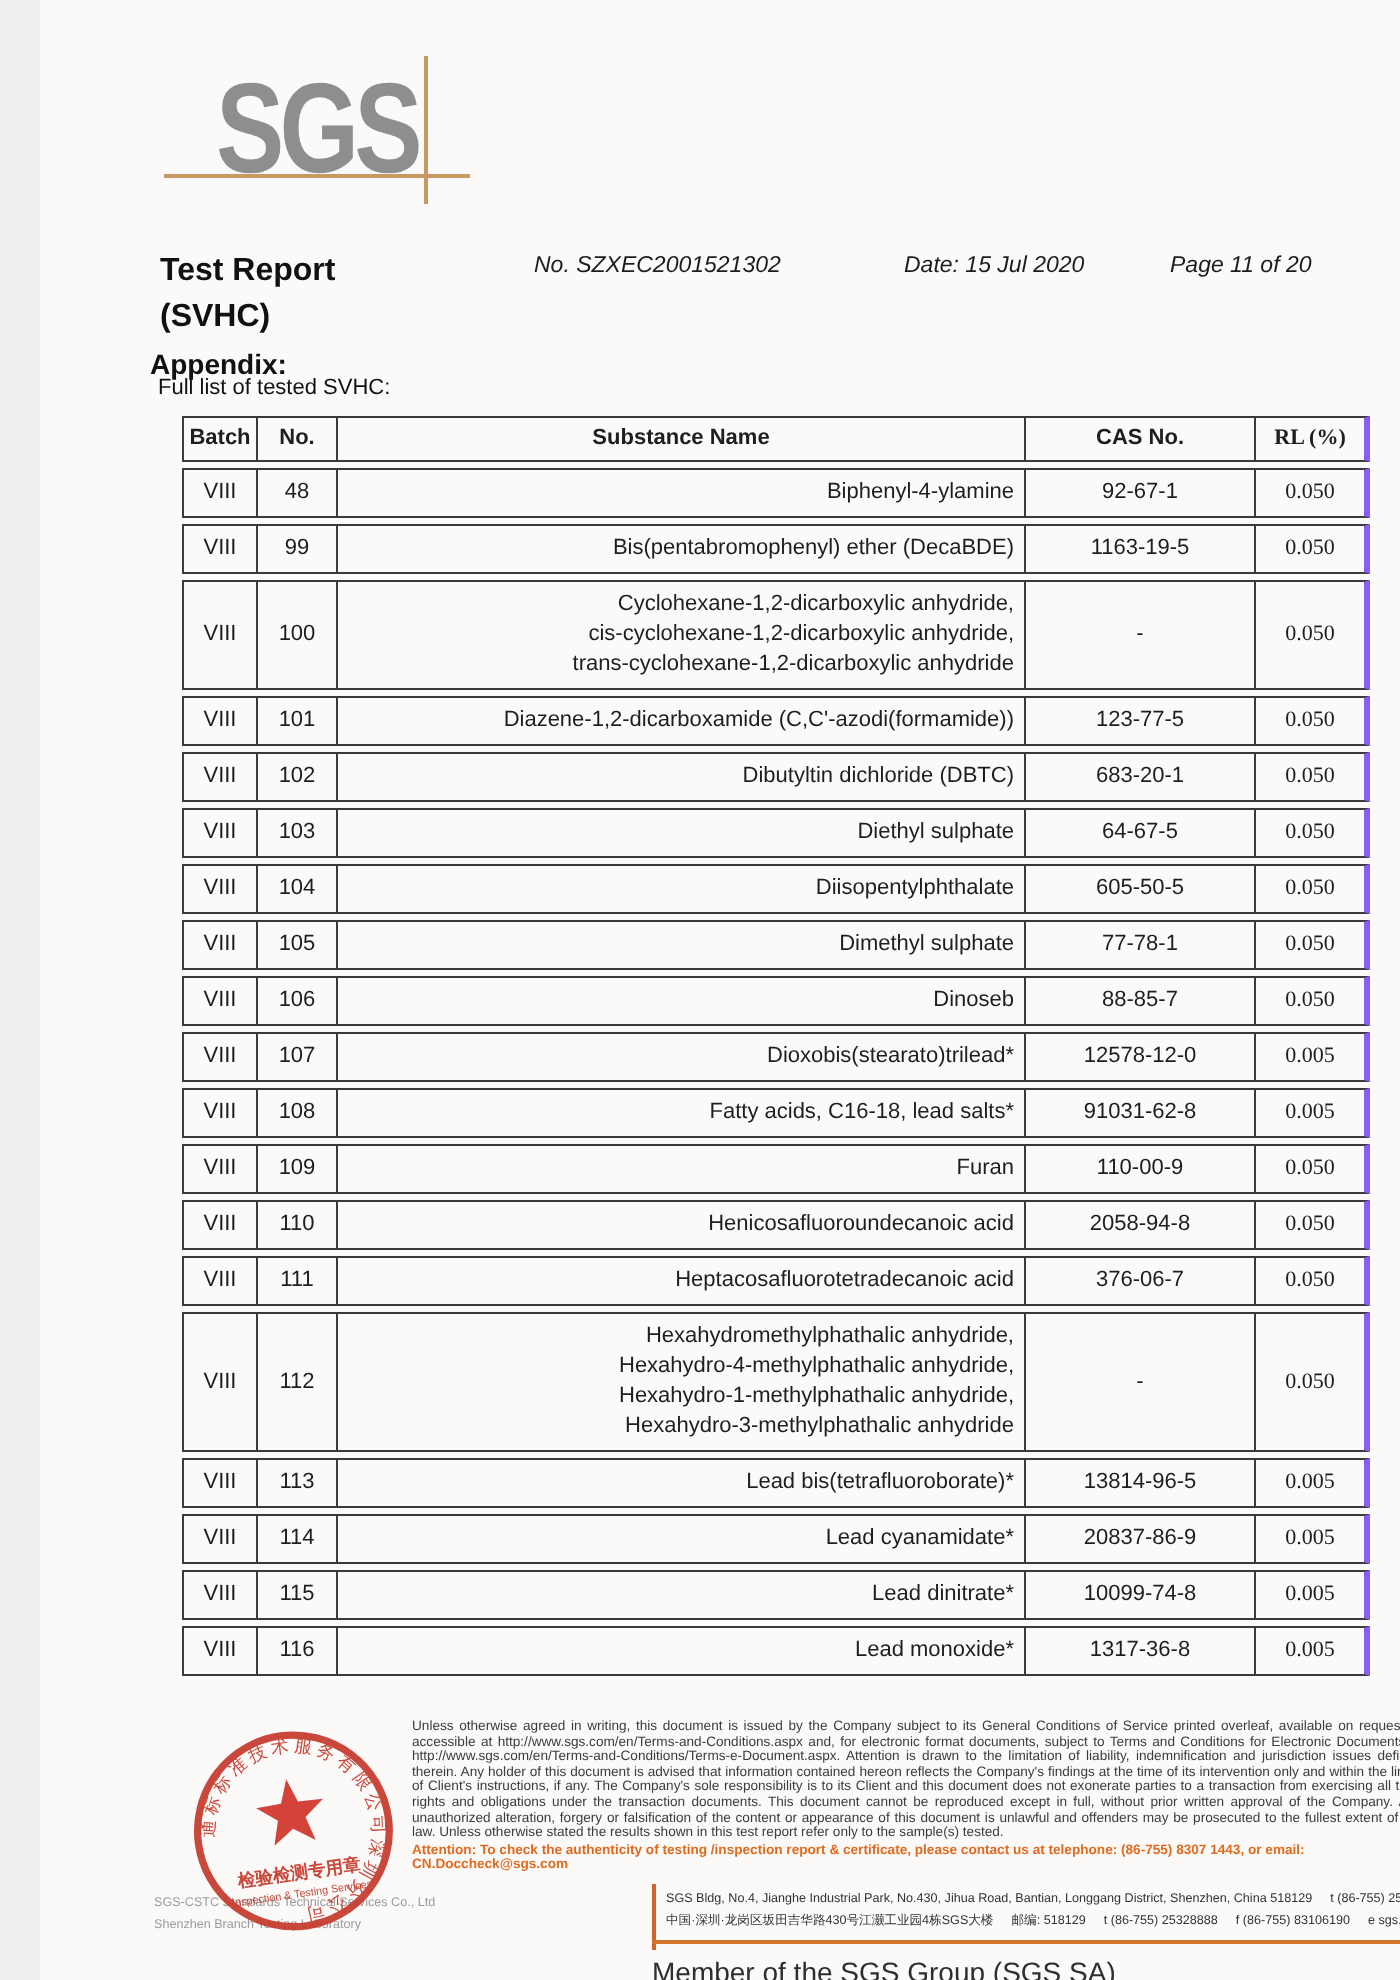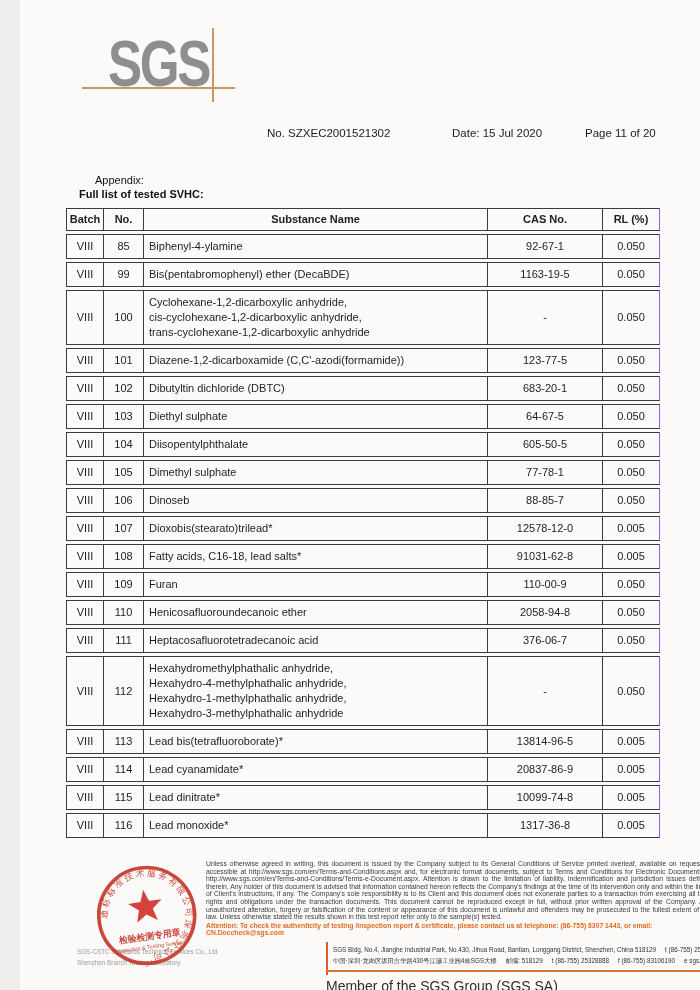--- a/index.html
+++ b/index.html
@@ -10,38 +10,38 @@
   
   .logo-text{
     position:absolute;left:88px;top:32px;font-size:64px;font-weight:bold;
     color:#8e8e8e;line-height:1;letter-spacing:-3px;
     transform:scaleX(0.80);transform-origin:left top;
   }
   .logo-vline{position:absolute;left:192px;top:28px;width:2px;height:74px;background:#c69a62;}
   .logo-hline{position:absolute;left:62px;top:87px;width:153px;height:2px;background:#c69a62;}
   
   .title{position:absolute;left:60px;top:124px;font-size:16px;font-weight:bold;color:#111;line-height:23px;}
-  .meta{position:absolute;top:127px;font-size:11.5px;color:#1c1c1c;}
+  .meta{position:absolute;top:127px;font-size:11.5px;color:#1c1c1c;font-style:italic;}
   .report-no{left:247px;} .report-date{left:432px;} .report-page{left:565px;}
-  .appendix{position:absolute;left:75px;top:174px;font-size:11px;font-weight:normal;color:#111;}
-  .list-heading{position:absolute;left:59px;top:188px;font-size:11px;font-weight:bold;color:#111;}
+  .appendix{position:absolute;left:55px;top:174px;font-size:14px;font-weight:bold;color:#111;}
+  .list-heading{position:absolute;left:59px;top:188px;font-size:11px;font-weight:normal;color:#111;}
   
   table.svhc{
-    position:absolute;left:46px;top:205px;width:594px;
+    position:absolute;left:71px;top:205px;width:594px;
     border-collapse:separate;border-spacing:0 3px;table-layout:fixed;
     font-size:11px;color:#1e1e1e;
   }
   table.svhc th,table.svhc td{
     border-top:1px solid #3b3b3b;border-bottom:1px solid #3b3b3b;border-left:1px solid #3b3b3b;
     padding:4px 5px;vertical-align:middle;line-height:15px;background:#fbfaf8;
   }
-  table.svhc th:last-child,table.svhc td:last-child{border-right:1px solid #8b5cf6;}
+  table.svhc th:last-child,table.svhc td:last-child{border-right:3px solid #8b5cf6;font-family:Liberation Serif, serif;}
   table.svhc th{font-weight:bold;text-align:center;padding:3px 2px;}
   .c-batch,.c-no,.c-cas,.c-rl{text-align:center;}
-  .c-sub{text-align:left;white-space:pre-line;}
+  .c-sub{text-align:right;white-space:pre-line;}
   
   .disclaimer-block{position:absolute;left:186px;top:860px;width:505px;}
   .disclaimer{font-size:6.8px;line-height:7.6px;color:#3c3c3c;text-align:justify;}
   .attention{font-size:6.8px;line-height:7.6px;color:#e06a1f;font-weight:bold;margin-top:1px;}
   .addr-block{position:absolute;left:313px;top:944px;width:380px;font-size:6.3px;color:#333;}
   .addr-line{display:flex;gap:9px;line-height:11px;white-space:nowrap;}
   .addr-bar{position:absolute;left:306px;top:942px;width:2px;height:33px;background:#d4622a;}
   .footer-rule{position:absolute;left:306px;top:970px;width:387px;height:2px;background:#d4742c;}
   .member{position:absolute;left:306px;top:978px;width:340px;text-align:left;font-size:14px;color:#2e2e2e;}
   .company-lines{position:absolute;left:57px;top:946px;font-size:6.3px;color:#9a9a9a;line-height:11px;}
@@ -51,20 +51,24 @@
 <body>
 
 <div class="page">
 
   <div>
     <div class="logo-text">SGS</div>
     <div class="logo-vline"></div>
     <div class="logo-hline"></div>
   </div>
 
+  <div class="title">
+    <div>Test Report</div>
+    <div>(SVHC)</div>
+  </div>
   <div class="meta report-no">No. SZXEC2001521302</div>
   <div class="meta report-date">Date: 15 Jul 2020</div>
   <div class="meta report-page">Page 11 of 20</div>
   <div class="appendix">Appendix:</div>
   <div class="list-heading">Full list of tested SVHC:</div>
 
   <table class="svhc">
     <colgroup>
       <col style="width:37px">
         <col style="width:40px">
@@ -77,21 +81,21 @@
         <th>Batch</th>
         <th>No.</th>
         <th>Substance Name</th>
         <th>CAS No.</th>
         <th>RL (%)</th>
       </tr>
     </thead>
     <tbody>
         <tr>
       <td class="c-batch">VIII</td>
-      <td class="c-no">85</td>
+      <td class="c-no">48</td>
       <td class="c-sub">Biphenyl-4-ylamine</td>
       <td class="c-cas">92-67-1</td>
       <td class="c-rl">0.050</td>
     </tr>
         <tr>
       <td class="c-batch">VIII</td>
       <td class="c-no">99</td>
       <td class="c-sub">Bis(pentabromophenyl) ether (DecaBDE)</td>
       <td class="c-cas">1163-19-5</td>
       <td class="c-rl">0.050</td>
@@ -164,21 +168,21 @@
         <tr>
       <td class="c-batch">VIII</td>
       <td class="c-no">109</td>
       <td class="c-sub">Furan</td>
       <td class="c-cas">110-00-9</td>
       <td class="c-rl">0.050</td>
     </tr>
         <tr>
       <td class="c-batch">VIII</td>
       <td class="c-no">110</td>
-      <td class="c-sub">Henicosafluoroundecanoic ether</td>
+      <td class="c-sub">Henicosafluoroundecanoic acid</td>
       <td class="c-cas">2058-94-8</td>
       <td class="c-rl">0.050</td>
     </tr>
         <tr>
       <td class="c-batch">VIII</td>
       <td class="c-no">111</td>
       <td class="c-sub">Heptacosafluorotetradecanoic acid</td>
       <td class="c-cas">376-06-7</td>
       <td class="c-rl">0.050</td>
     </tr>

